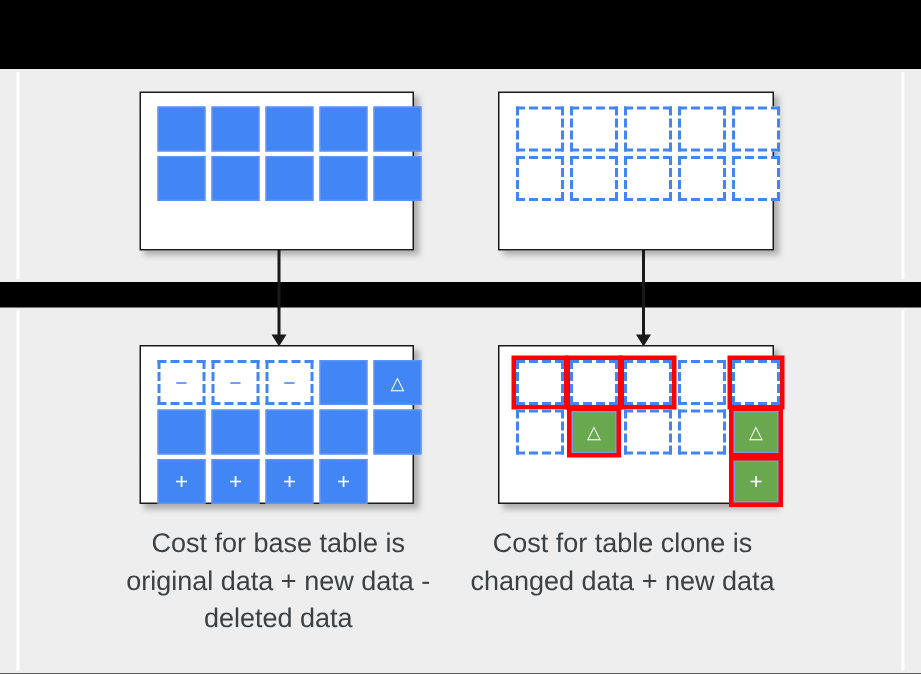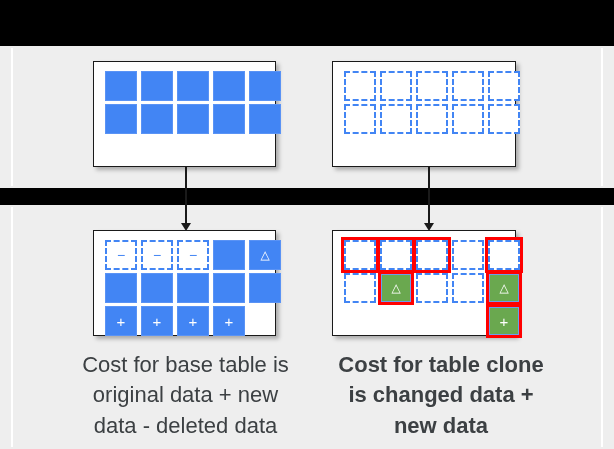--- a/index.html
+++ b/index.html
@@ -129,26 +129,26 @@
     border-left: 5px solid transparent;
     border-right: 5px solid transparent;
     border-top: 8px solid #1a1a1a;
   }
 
   
   .caption {
     position: absolute;
     text-align: center;
     color: #3c4043;
-    font-size: 22px;
+    font-size: 18px;
     line-height: 1.38;
     font-family: "Liberation Sans", sans-serif;
   }
   #caption-base  { left: 73px;  top: 350px; width: 225px; }
-  #caption-clone { left: 336px; top: 350px; width: 210px; font-weight: bold; }
+  #caption-clone { left: 310px; top: 350px; width: 210px; }
 </style>
 </head>
 <body>
 
 <div class="stage">
 
   <div class="band" id="band-top"></div>
   <div class="band" id="band-bottom"></div>
 
   <div class="rail rail-left rail-t"></div>

